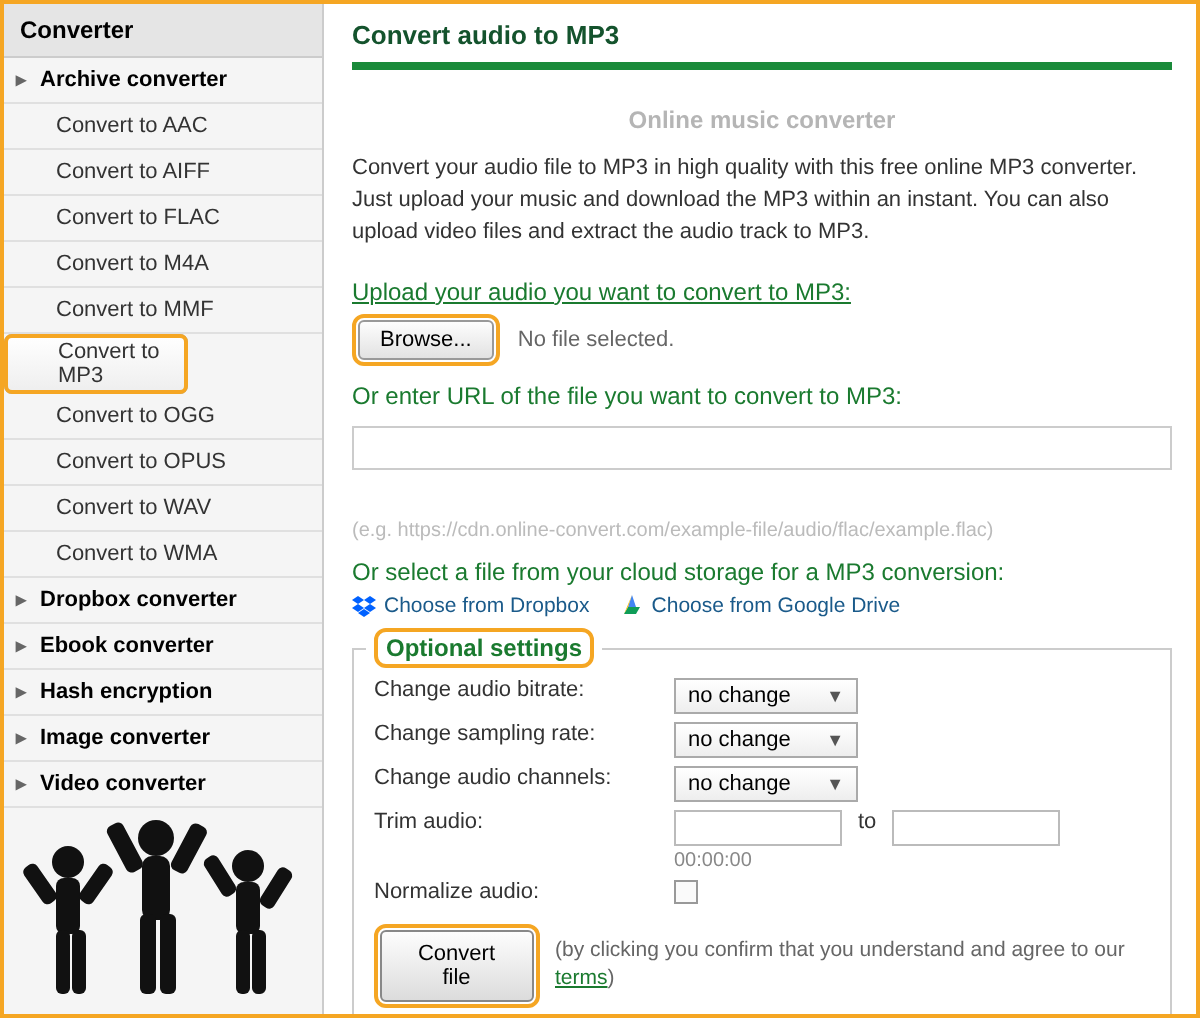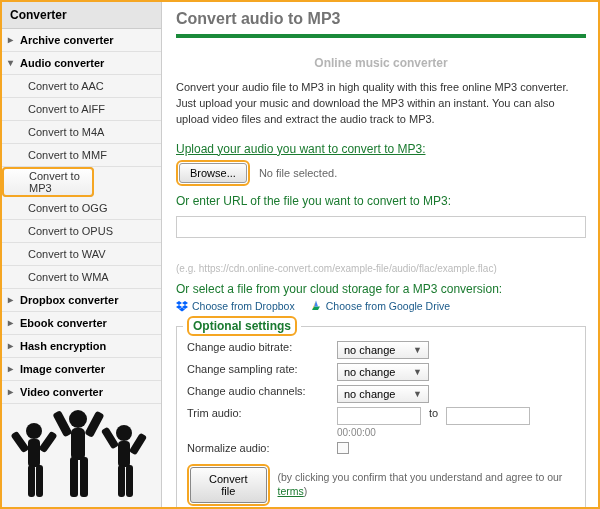--- a/index.html
+++ b/index.html
@@ -8,21 +8,21 @@
   .sidebar { width: 160px; background: #f5f5f5; border-right: 1px solid #ccc; position: relative; }
   .sidebar-header { background: #e5e5e5; padding: 6px 8px; font-weight: bold; font-size: 12px; border-bottom: 1px solid #ccc; }
   .sidebar-item { padding: 5px 8px 5px 18px; border-bottom: 1px solid #e0e0e0; cursor: pointer; position: relative; }
   .sidebar-item.top { font-weight: bold; padding-left: 18px; }
   .sidebar-item.top::before { content: "▸"; position: absolute; left: 6px; color: #666; font-size: 10px; }
   .sidebar-item.top.open::before { content: "▾"; }
   .sidebar-item.sub { padding-left: 26px; color: #333; }
   .sidebar-item.sub.sel { outline: 2px solid #f5a623; outline-offset: -2px; border-radius: 4px; }
   .people { position: absolute; bottom: 0; left: 4px; width: 150px; height: 110px; }
   .main { flex: 1; padding: 8px 12px 12px 14px; position: relative; overflow: hidden; }
-  h1 { font-size: 16px; font-weight: bold; margin: 0 0 6px 0; color: #737373; }
+  h1 { font-size: 13px; font-weight: bold; margin: 0 0 6px 0; color: #14532d; }
   .rule { height: 4px; background: #1a8a3a; margin-bottom: 18px; }
   .omc { text-align: center; color: #b5b5b5; font-weight: bold; font-size: 12px; margin-bottom: 10px; }
   .intro { color: #333; line-height: 1.45; margin-bottom: 14px; }
   .section-title { color: #1a7a2f; font-weight: normal; font-size: 12px; margin: 8px 0 4px 0; text-decoration: underline; }
   .section-title.nound { text-decoration: none; }
   .browse-btn { background: linear-gradient(#fdfdfd,#e2e2e2); border: 1px solid #999; border-radius: 3px; padding: 3px 10px; font-size: 11px; cursor: pointer; }
   .hl { border: 2px solid #f5a623; border-radius: 6px; display: inline-block; padding: 1px; }
   .nofile { color: #666; margin-left: 6px; }
   .url-input { width: 100%; height: 22px; border: 1px solid #ccc; margin: 4px 0 2px 0; padding-left: 4px; }
   .hint { color: #bbb; font-size: 10px; margin-bottom: 8px; margin-top: 23px; }
@@ -48,24 +48,24 @@
 </style>
 </head>
 <body>
 
 <div class="frame">
 
   <div class="sidebar">
     <div class="sidebar-header">Converter</div>
 
     <div class="sidebar-item top">Archive converter</div>
-    <div class="sidebar-item top open">Audio converter</div>
 
     <div class="sidebar-item sub">Convert to AAC</div>
     <div class="sidebar-item sub">Convert to AIFF</div>
+    <div class="sidebar-item sub">Convert to FLAC</div>
     <div class="sidebar-item sub">Convert to M4A</div>
     <div class="sidebar-item sub">Convert to MMF</div>
     <div class="sidebar-item sub sel">Convert to MP3</div>
     <div class="sidebar-item sub">Convert to OGG</div>
     <div class="sidebar-item sub">Convert to OPUS</div>
     <div class="sidebar-item sub">Convert to WAV</div>
     <div class="sidebar-item sub">Convert to WMA</div>
 
     <div class="sidebar-item top">Dropbox converter</div>
     <div class="sidebar-item top">Ebook converter</div>

